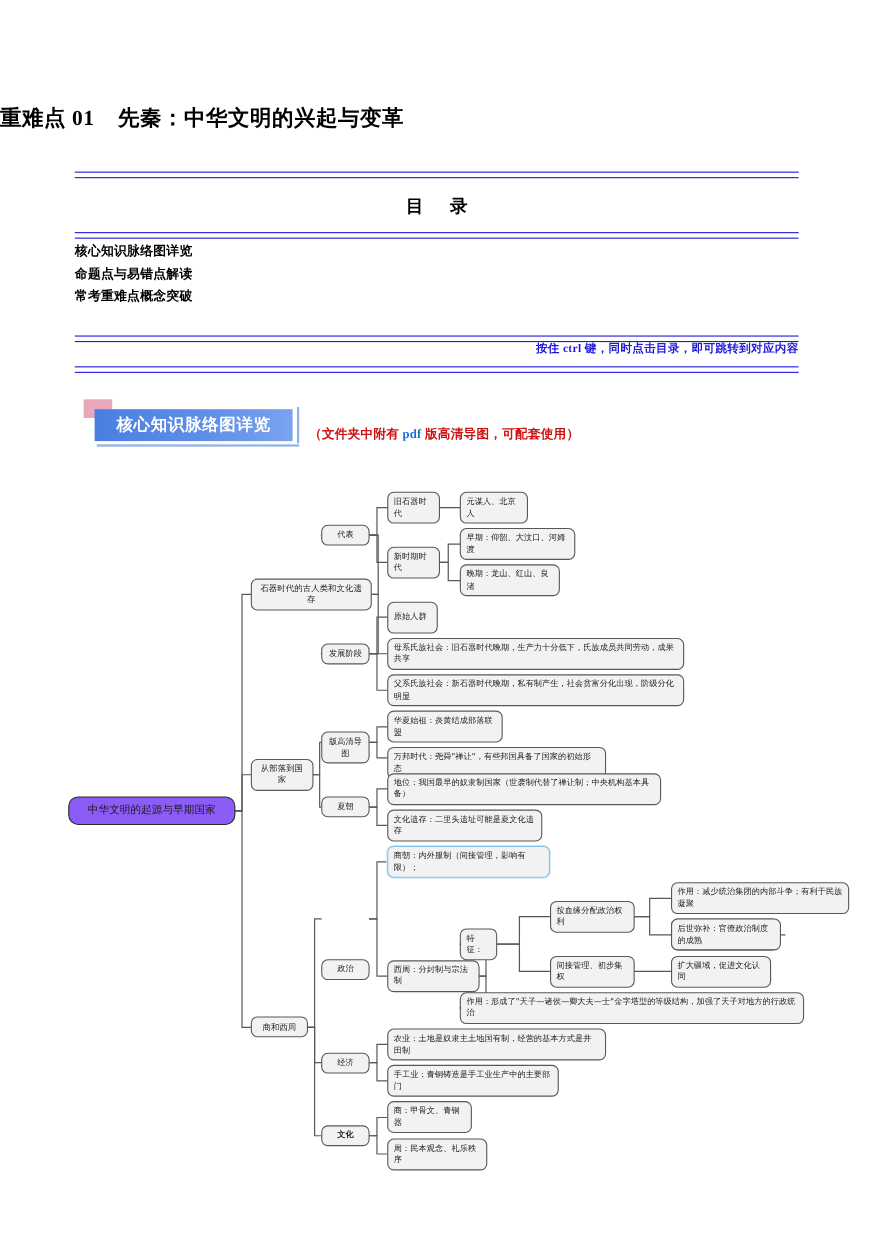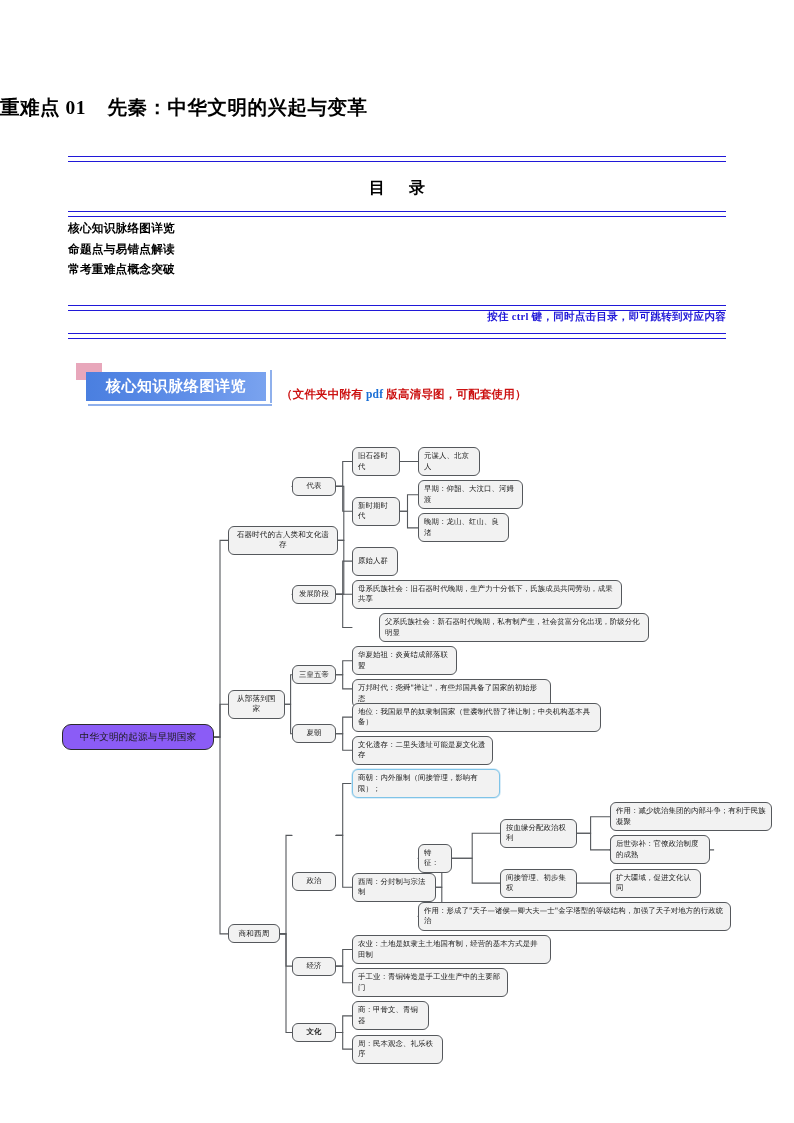--- a/index.html
+++ b/index.html
@@ -296,23 +296,23 @@
       <div class="mm-node lvl1" style="left: 228px; top: 525.85px; width: 109.8px; min-height: 29px; font-size: 7.6px; pointer-events: auto;">石器时代的古人类和文化遗存</div>
       <div class="mm-node lvl2" style="left: 292px; top: 476.9px; width: 44px; min-height: 19px; font-size: 7.4px; pointer-events: auto;">代表</div>
       <div class="mm-node leaf" style="left: 352px; top: 447px; width: 47.89px; min-height: 29px; font-size: 7.4px; pointer-events: auto;">旧石器时代</div>
       <div class="mm-node leaf" style="left: 418px; top: 447px; width: 62.246px; min-height: 29px; font-size: 7.4px; pointer-events: auto;">元谋人、北京人</div>
       <div class="mm-node leaf" style="left: 352px; top: 496.8px; width: 47.89px; min-height: 29px; font-size: 7.4px; pointer-events: auto;">新时期时代</div>
       <div class="mm-node leaf" style="left: 418px; top: 480.2px; width: 105.314px; min-height: 29px; font-size: 7.4px; pointer-events: auto;">早期：仰韶、大汶口、河姆渡</div>
       <div class="mm-node leaf" style="left: 418px; top: 513.4px; width: 90.958px; min-height: 29px; font-size: 7.4px; pointer-events: auto;">晚期：龙山、红山、良渚</div>
       <div class="mm-node lvl2" style="left: 292px; top: 584.8px; width: 44px; min-height: 19px; font-size: 7.4px; pointer-events: auto;">发展阶段</div>
       <div class="mm-node leaf" style="left: 352px; top: 546.6px; width: 46px; min-height: 29px; font-size: 7.4px; pointer-events: auto;">原始人群</div>
       <div class="mm-node leaf" style="left: 352px; top: 579.8px; width: 270.408px; min-height: 29px; font-size: 7.4px; pointer-events: auto;">母系氏族社会：旧石器时代晚期，生产力十分低下，氏族成员共同劳动，成果共享</div>
-      <div class="mm-node leaf" style="left: 352px; top: 613px; width: 270.408px; min-height: 29px; font-size: 7.4px; pointer-events: auto; margin-left: 27px;">父系氏族社会：新石器时代晚期，私有制产生，社会贫富分化出现，阶级分化明显</div>
+      <div class="mm-node leaf" style="left: 352px; top: 613px; width: 270.408px; min-height: 29px; font-size: 7.4px; pointer-events: auto;">父系氏族社会：新石器时代晚期，私有制产生，社会贫富分化出现，阶级分化明显</div>
       <div class="mm-node lvl1" style="left: 228px; top: 689.75px; width: 56.6px; min-height: 29px; font-size: 7.6px; pointer-events: auto;">从部落到国家</div>
-      <div class="mm-node lvl2" style="left: 292px; top: 665.3px; width: 44px; min-height: 19px; font-size: 7.4px; pointer-events: auto;">三皇五帝</div>
+      <div class="mm-node lvl2" style="left: 292px; top: 665.3px; width: 44px; min-height: 19px; font-size: 7.4px; pointer-events: auto;">版高清导图</div>
       <div class="mm-node leaf" style="left: 352px; top: 646.2px; width: 105.314px; min-height: 29px; font-size: 7.4px; pointer-events: auto;">华夏始祖：炎黄结成部落联盟</div>
       <div class="mm-node leaf" style="left: 352px; top: 679.4px; width: 198.628px; min-height: 19px; font-size: 7.4px; pointer-events: auto;">万邦时代：尧舜"禅让"，有些邦国具备了国家的初始形态</div>
       <div class="mm-node lvl2" style="left: 292px; top: 724.2px; width: 44px; min-height: 19px; font-size: 7.4px; pointer-events: auto;">夏朝</div>
       <div class="mm-node leaf" style="left: 352px; top: 702.6px; width: 248.874px; min-height: 29px; font-size: 7.4px; pointer-events: auto;">地位：我国最早的奴隶制国家（世袭制代替了禅让制；中央机构基本具备）</div>
       <div class="mm-node leaf" style="left: 352px; top: 735.8px; width: 141.204px; min-height: 29px; font-size: 7.4px; pointer-events: auto;">文化遗存：二里头遗址可能是夏文化遗存</div>
       <div class="mm-node lvl1" style="left: 228px; top: 924.438px; width: 52px; min-height: 19px; font-size: 7.6px; pointer-events: auto;">商和西周</div>
       <div class="mm-node lvl2" style="left: 292px; top: 872px; width: 44px; min-height: 19px; font-size: 7.4px; pointer-events: auto;">政治</div>
       <div class="mm-node leaf highlight" style="left: 352px; top: 769px; width: 148.382px; min-height: 29px; font-size: 7.4px; pointer-events: auto;">商朝：内外服制（间接管理，影响有限）；</div>
       <div class="mm-node leaf" style="left: 352px; top: 872.75px; width: 83.78px; min-height: 29px; font-size: 7.4px; pointer-events: auto;">西周：分封制与宗法制</div>
       <div class="mm-node leaf" style="left: 418px; top: 843.7px; width: 34px; min-height: 29px; font-size: 7.4px; pointer-events: auto;">特征：</div>

